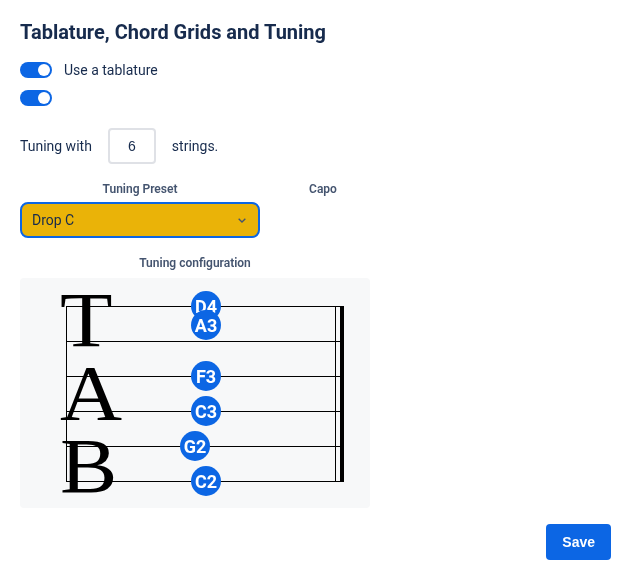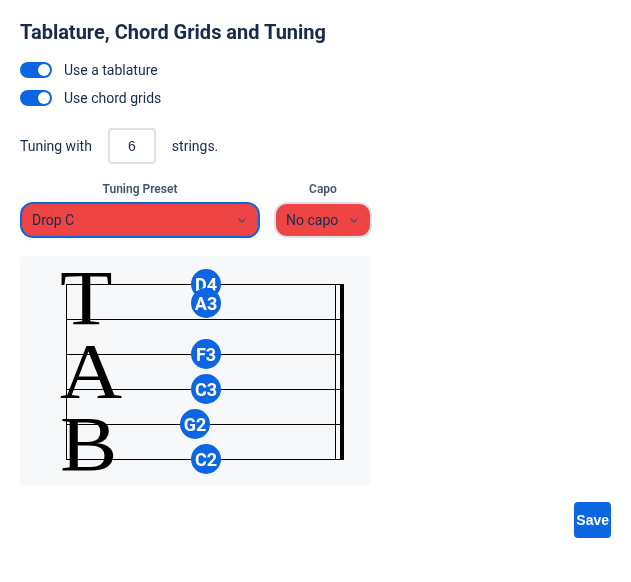--- a/index.html
+++ b/index.html
@@ -74,22 +74,22 @@
     font-size: 12px;
     font-weight: 600;
     color: #44546F;
     margin-bottom: 6px;
     text-align: center;
   }
   .select {
     width: 100%;
     height: 36px;
     border: 2px solid #DFE1E6;
-    border-radius: 13px;
-    background: #ef4444;
+    border-radius: 8px;
+    background: #eab308;
     display: flex;
     align-items: center;
     justify-content: space-between;
     padding: 0 8px 0 10px;
     cursor: pointer;
     color: #172B4D;
   }
   .select.active {
     border-color: #0C66E4;
   }
@@ -162,69 +162,63 @@
     display: flex;
     justify-content: flex-end;
     margin-top: 16px;
     width: 591px;
   }
   .save-btn {
     background: #0C66E4;
     color: #fff;
     border: none;
     border-radius: 4px;
-    padding: 10px 2px;
+    padding: 10px 16px;
     font-size: 14px;
     font-weight: 600;
     cursor: pointer;
   }
 </style>
 </head>
 <body>
 
 <h2 class="title">Tablature, Chord Grids and Tuning</h2>
 
 <div class="toggle-row">
   <div class="toggle"></div>
   <span class="toggle-label">Use a tablature</span>
 </div>
 
 <div class="toggle-row">
   <div class="toggle"></div>
-  <span class="toggle-label">Use chord grids</span>
 </div>
 
 <div class="tuning-row">
   <span>Tuning with</span>
   <input class="strings-input" type="text" value="6" style="">
   <span>strings.</span>
 </div>
 
 <div class="selects-row">
   <div class="field-col preset">
     <div class="field-label">Tuning Preset</div>
     <div class="select active">
       <span>Drop C</span>
       <svg class="chev-icon" viewBox="0 0 24 24">
           <path d="M7 10l5 5 5-5" fill="none" stroke="#44546F" stroke-width="2"></path>
         </svg>
     </div>
   </div>
   <div class="field-col capo">
     <div class="field-label">Capo</div>
-    <div class="select">
-      <span>No capo</span>
-      <svg class="chev-icon" viewBox="0 0 24 24">
-          <path d="M7 10l5 5 5-5" fill="none" stroke="#44546F" stroke-width="2"></path>
-        </svg>
-    </div>
   </div>
 </div>
 
 <div class="tuning-config">
+  <div class="field-label">Tuning configuration</div>
   <div class="diagram-panel">
     <div class="tab-letters">
       <span class="lT">T</span>
       <span class="lA">A</span>
       <span class="lB">B</span>
     </div>
     <div class="staff">
       <div class="hline" style="top:0px"></div>
       <div class="hline" style="top:35px"></div>
       <div class="hline" style="top:70px"></div>

